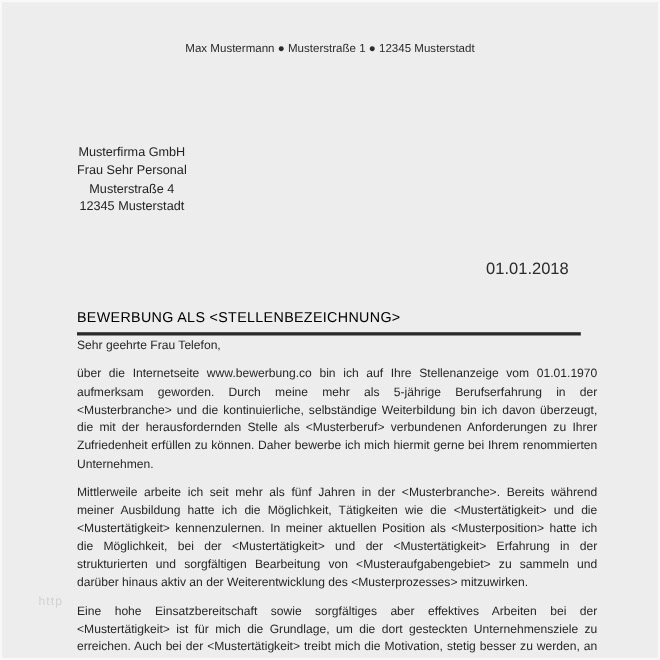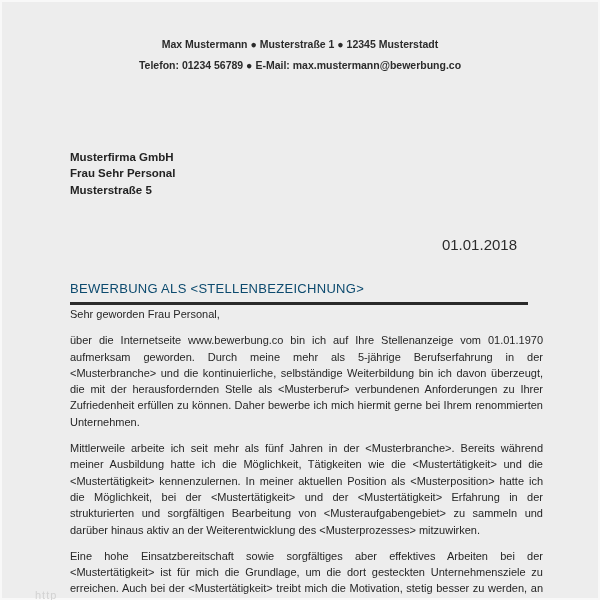--- a/index.html
+++ b/index.html
@@ -12,86 +12,86 @@
     background: #ededed;
     font-family: "Liberation Sans", sans-serif;
     color: #262626;
     box-shadow: inset 0 0 0 2px #f8f8f8;
   }
   .sender-header {
     position: absolute; top: 34px; left: 0; width: 600px;
     text-align: center;
     font-size: 10.5px; line-height: 21px;
     color: #2b2b2b;
-    font-weight: bold;
+    font-weight: normal;
   }
   .recipient {
-    position: absolute; top: 149px; left: 70px;
+    position: absolute; top: 131px; left: 70px;
     font-size: 11.5px; line-height: 16.3px;
-    font-weight: bold;
+    font-weight: normal;
     color: #232323;
     white-space: nowrap;
+    text-align: center;
   }
   .letter-date {
     position: absolute; top: 236px; left: 70px; width: 447px;
     text-align: right;
     font-size: 15px;
     color: #2b2b2b;
   }
   .subject-block {
     position: absolute; top: 281px; left: 70px; width: 458px;
   }
   .subject-line {
     font-size: 13px; line-height: 15px;
     letter-spacing: 0.3px;
-    color: #0c4a6e;
+    color: #000000;
     white-space: nowrap;
   }
   .subject-rule {
     margin-top: 6px;
     height: 2.5px;
     background: #2a2a2a;
   }
   .body-text {
     position: absolute; top: 306px; left: 70px; width: 473px;
     font-size: 11px; line-height: 16.3px;
     text-align: justify;
     color: #262626;
   }
   .salutation { margin: 0 0 10px 0; text-align: left; }
   .para { margin: 0 0 10px 0; }
   .watermark {
     position: absolute; top: 541px; left: 35px;
     font-size: 11px;
     color: #d2d2d2;
     letter-spacing: 1px;
-    margin-top: 48px;
   }
 </style>
 </head>
 <body>
 
 <div class="sender-header">
   <div>Max Mustermann ● Musterstraße 1 ● 12345 Musterstadt</div>
-  <div>Telefon: 01234 56789 ● E-Mail: max.mustermann@bewerbung.co</div>
 </div>
 
 <div class="recipient">
   <div>Musterfirma GmbH</div>
   <div>Frau Sehr Personal</div>
-  <div>Musterstraße 5</div>
+  <div>Musterstraße 4</div>
+  <div>12345 Musterstadt</div>
 </div>
 
 <div class="letter-date">01.01.2018</div>
 
 <div class="subject-block">
   <div class="subject-line">BEWERBUNG ALS &lt;STELLENBEZEICHNUNG&gt;</div>
   <div class="subject-rule"></div>
 </div>
 
 <div class="body-text">
-  <p class="salutation">Sehr geworden Frau Personal,</p>
+  <p class="salutation">Sehr geehrte Frau Telefon,</p>
   <p class="para">über die Internetseite www.bewerbung.co bin ich auf Ihre Stellenanzeige vom 01.01.1970 aufmerksam geworden. Durch meine mehr als 5-jährige Berufserfahrung in der &lt;Musterbranche&gt; und die kontinuierliche, selbständige Weiterbildung bin ich davon überzeugt, die mit der herausfordernden Stelle als &lt;Musterberuf&gt; verbundenen Anforderungen zu Ihrer Zufriedenheit erfüllen zu können. Daher bewerbe ich mich hiermit gerne bei Ihrem renommierten Unternehmen.</p>
   <p class="para">Mittlerweile arbeite ich seit mehr als fünf Jahren in der &lt;Musterbranche&gt;. Bereits während meiner Ausbildung hatte ich die Möglichkeit, Tätigkeiten wie die &lt;Mustertätigkeit&gt; und die &lt;Mustertätigkeit&gt; kennenzulernen. In meiner aktuellen Position als &lt;Musterposition&gt; hatte ich die Möglichkeit, bei der &lt;Mustertätigkeit&gt; und der &lt;Mustertätigkeit&gt; Erfahrung in der strukturierten und sorgfältigen Bearbeitung von &lt;Musteraufgabengebiet&gt; zu sammeln und darüber hinaus aktiv an der Weiterentwicklung des &lt;Musterprozesses&gt; mitzuwirken.</p>
   <p class="para">Eine hohe Einsatzbereitschaft sowie sorgfältiges aber effektives Arbeiten bei der &lt;Mustertätigkeit&gt; ist für mich die Grundlage, um die dort gesteckten Unternehmensziele zu erreichen. Auch bei der &lt;Mustertätigkeit&gt; treibt mich die Motivation, stetig besser zu werden, an und bildet damit die Grundlage für ein erfolgreiches Arbeiten in Ihrem Unternehmen. Bei der &lt;Mustertätigkeit&gt; und der &lt;Mustertätigkeit&gt; reizt es mich als leidenschaftlicher &lt;Teamsportler&gt;, die mir übertragenen Aufgaben bei der konstruktiven Arbeit im Team zu erledigen.</p>
 </div>
 
 <div class="watermark">http</div>
 
 </body></html>

